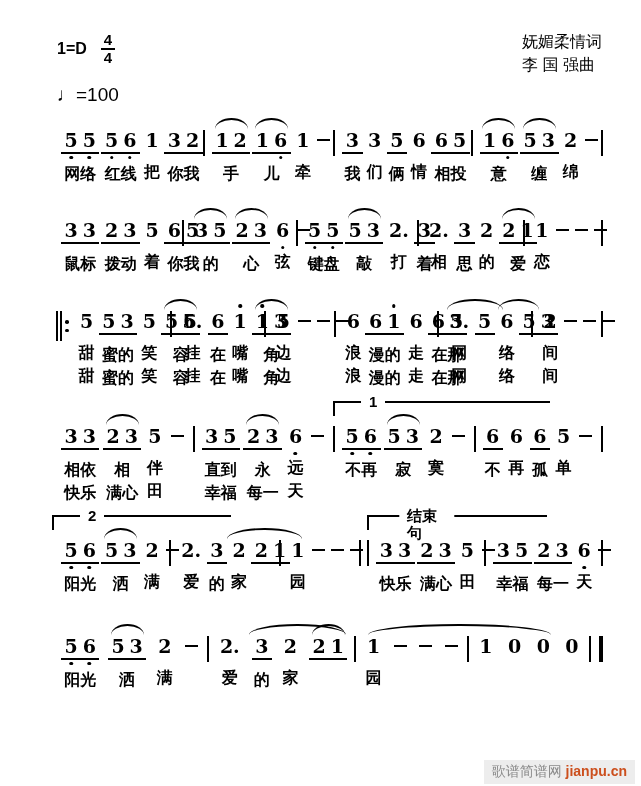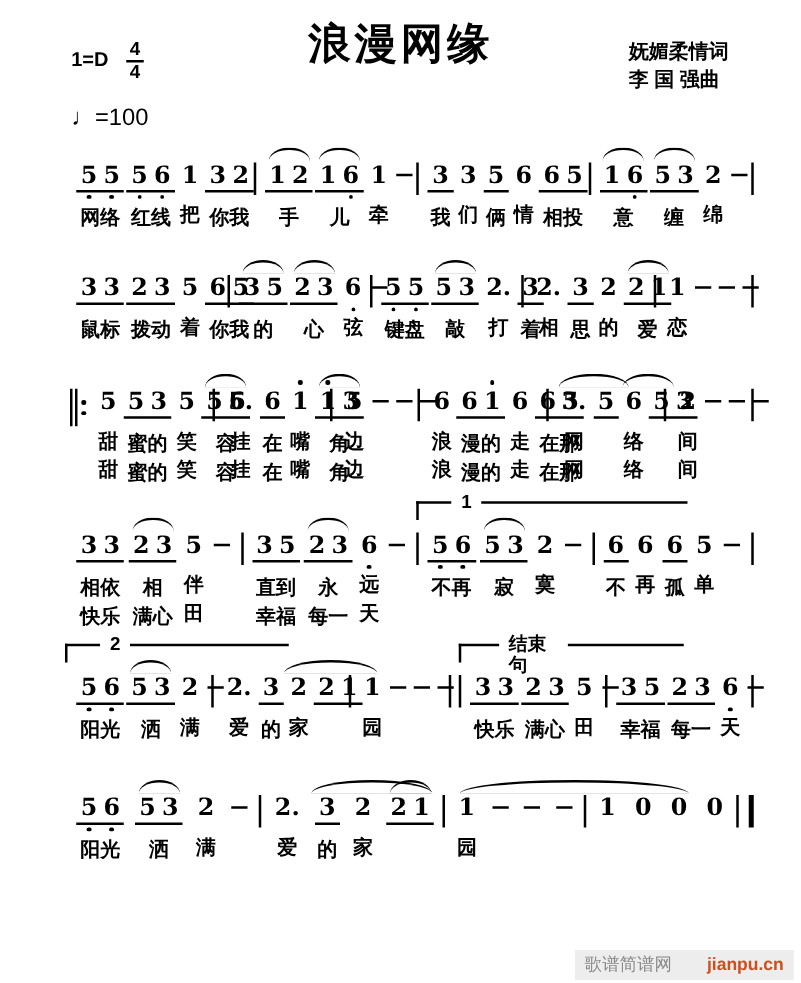--- a/index.html
+++ b/index.html
@@ -8,22 +8,22 @@
 
   
   #title{position:absolute;top:12px;left:0;right:0;text-align:center;
          font-size:34px;font-weight:bold;letter-spacing:3px;}
   #keyblock{position:absolute;top:32px;left:57px;display:flex;align-items:center;gap:14px;}
   #keysig{font-size:16px;font-weight:bold;}
   .ts{display:inline-flex;flex-direction:column;align-items:center;font-weight:bold;
       font-size:15px;line-height:1.05;}
   .ts .tstop{border-bottom:2px solid #000;padding:0 3px;}
   #tempo{position:absolute;top:84px;left:57px;font-size:19px;font-weight:normal;}
-  #credits{position:absolute;top:30px;right:58px;text-align:left;font-size:16px;
-           font-weight:bold;line-height:1.45;}
+  #credits{position:absolute;top:30px;right:39px;text-align:left;font-size:16px;
+           font-weight:normal;line-height:1.45;}
 
   
   #score{position:absolute;left:56px;right:36px;top:0;bottom:0;}
   .system{position:absolute;left:0;right:0;display:flex;align-items:flex-start;}
   .system:nth-of-type(1){top:130px;}
   .system:nth-of-type(2){top:220px;}
   .system:nth-of-type(3){top:311px;}
   .system:nth-of-type(4){top:426px;}
   .system:nth-of-type(5){top:540px;}
   .system:nth-of-type(6){top:636px;}
@@ -72,21 +72,20 @@
             font-size:18px;font-family:"Liberation Serif",serif;}
   #watermark{position:absolute;right:6px;bottom:2px;font-size:14px;
              background:#ededed;padding:3px 8px;}
   #wm-url{font-weight:bold;text-decoration:none;}
 </style>
 </head>
 <body>
 
 <div id="page">
 
-  <div id="title">浪漫网缘</div>
 
   <div id="keyblock">
     <span id="keysig">1=D</span>
     <span class="ts">
       <span class="tstop">4</span>
       <span>4</span>
     </span>
   </div>
 
   <div id="tempo">♩=100</div>
@@ -989,16 +988,16 @@
             <div class="lyric"></div>
           </div>
         </div>
         <div class="bar final"></div>
       </div>
     </div>
 
 
   <div id="watermark">
     <span id="wm-site" style="color: rgb(138, 138, 138);">歌谱简谱网</span>
-    <a id="wm-url" href="#" style="color: rgb(204, 79, 29); margin-left: 24px;">jianpu.cn</a>
+    <a id="wm-url" href="#" style="color: rgb(204, 79, 29);">jianpu.cn</a>
   </div>
 
 </div>
 
 </body></html>

